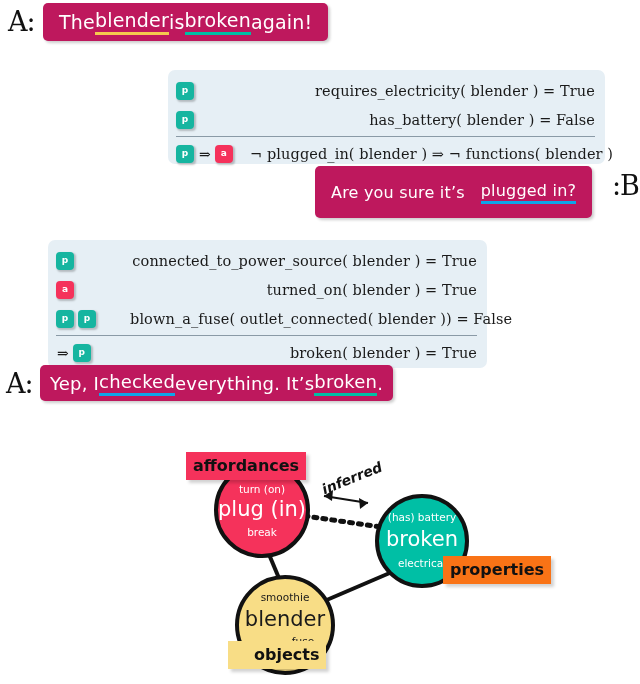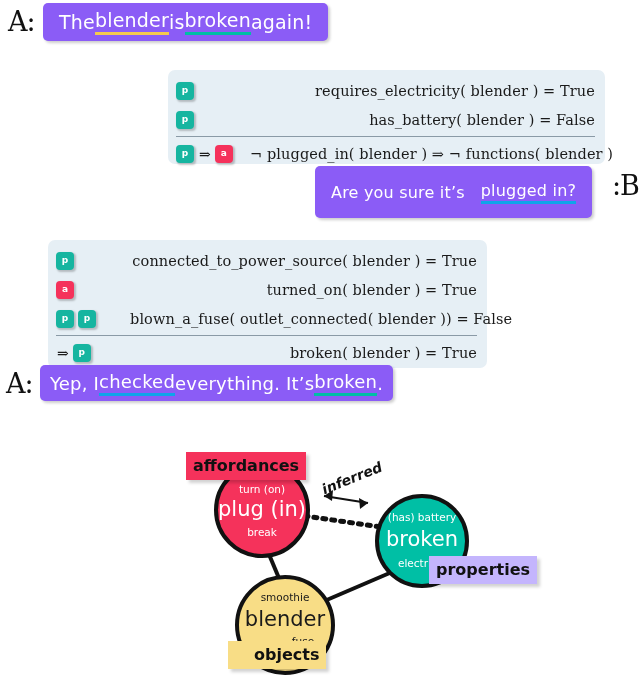--- a/index.html
+++ b/index.html
@@ -11,21 +11,21 @@
     width: 640px;
     height: 684px;
     position: relative;
     overflow: hidden;
     font-family: "DejaVu Sans", sans-serif;
   }
 
   
   .bubble {
     position: absolute;
-    background: #8b5cf6;
+    background: #be185d;
     border-radius: 5px;
     color: #ffffff;
     font-family: "DejaVu Sans", sans-serif;
     display: flex;
     align-items: center;
     white-space: nowrap;
     box-shadow: 2px 2px 3px rgba(0,0,0,0.20);
     letter-spacing: 0.2px;
     justify-content: space-between;
   }
@@ -98,21 +98,21 @@
     position: absolute;
     font-family: "DejaVu Sans", sans-serif;
     font-weight: bold;
     font-size: 16px;
     color: #111111;
     padding: 4px 7px 5px 7px;
     box-shadow: 3px 3px 3px rgba(0,0,0,0.18);
     white-space: nowrap;
   }
   .box-pink   { background: #f5325b; }
-  .box-teal   { background: #c4b5fd; }
+  .box-teal   { background: #f97316; margin-left: 14px; }
   .box-yellow { background: #f8dd86; padding-left: 26px; }
 
   .node-text { position: absolute; text-align: center; color: #ffffff; font-family: "DejaVu Sans", sans-serif; white-space: nowrap; }
   .node-text.dark { color: #1a1a1a; }
   .nt-main  { font-size: 21px; }
   .nt-small { font-size: 10.5px; }
   .inferred-label {
     position: absolute;
     font-family: "DejaVu Sans", sans-serif;
     font-style: italic;

